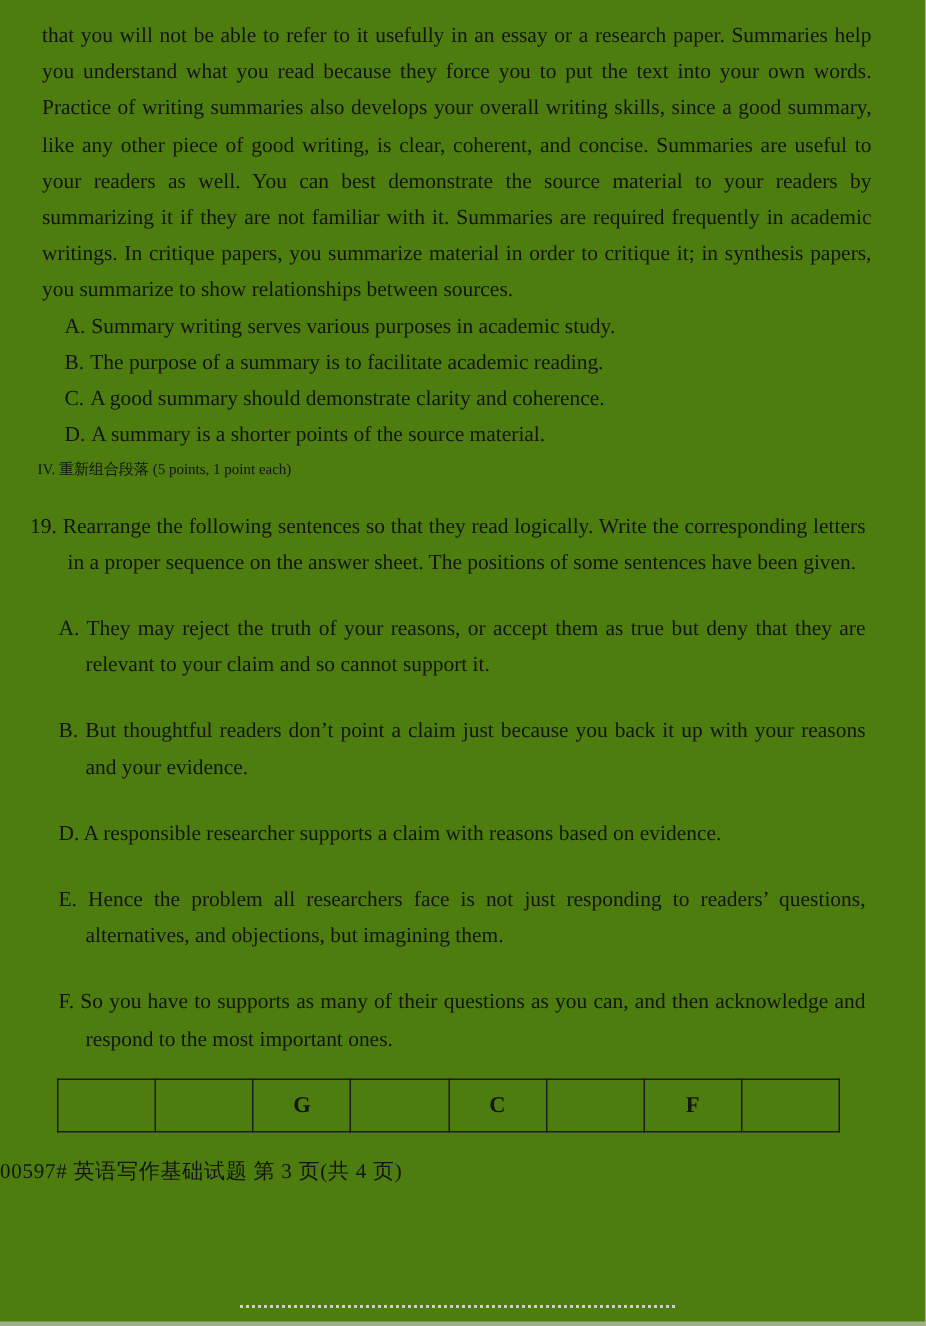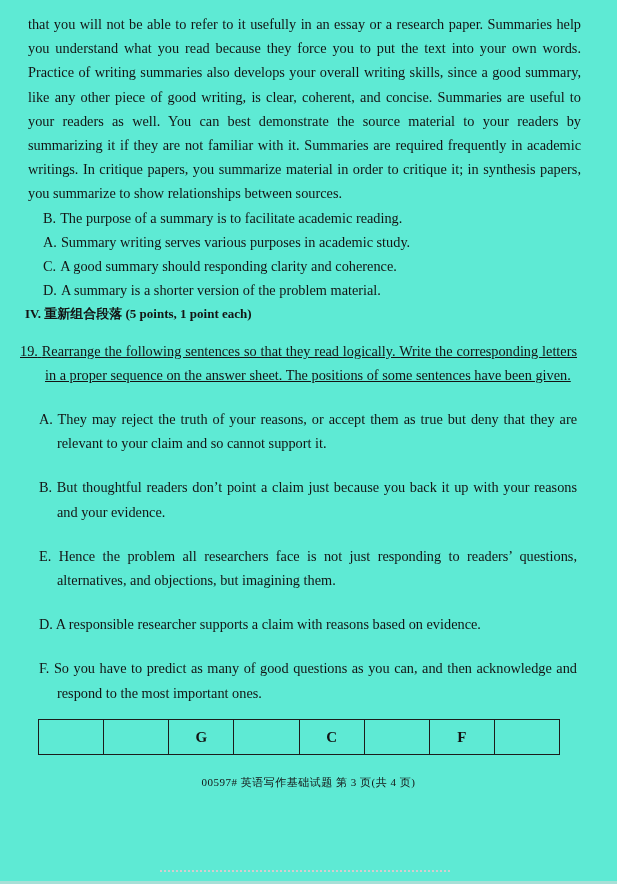--- a/index.html
+++ b/index.html
@@ -1,45 +1,44 @@
 <!DOCTYPE html>
 <html><head>
 <meta charset="utf-8">
 <style>
   html, body { margin: 0; padding: 0; background: #e9e9e9; }
   .page {
     position: relative;
     width: 617px;
     height: 884px;
     margin: 0 auto;
-    background: #5eead4;
+    background: #4d7c0f;
     color: #141414;
     font-family: "Liberation Serif", "DejaVu Serif", serif;
     font-size: 14.3px;
     line-height: 24.2px;
     overflow: hidden;
     box-sizing: border-box;
     padding-top: 12px;
   }
   .para {
     margin: 0 36px 0 28px;
     text-align: justify;
   }
   .options { margin-left: 43px; margin-right: 30px; }
   .option .letter { margin-right: 4px; }
   .section-heading {
     margin: 0 0 0 25px;
-    font-weight: bold;
-    font-size: 13px;
+    font-weight: normal;
+    font-size: 10px;
     line-height: 24.2px;
   }
   .q19 { margin-top: 12px; }
   .hang {
     text-align: justify;
-    text-decoration: underline;
   }
   .q19-head {
     margin-left: 20px;
     margin-right: 40px;
     padding-left: 25px;
     text-indent: -25px;
   }
   .items {
     margin-top: 13px;
     margin-left: 39px;
@@ -61,22 +60,21 @@
     border: 1.4px solid #1c1c1c;
     height: 34px;
     text-align: center;
     vertical-align: middle;
     font-weight: bold;
     font-size: 15px;
     padding: 0;
   }
   .footer {
     margin-top: 15px;
-    text-align: center;
-    font-size: 11px;
+    font-size: 14px;
     letter-spacing: 0.5px;
   }
   .artifact-dots {
     position: absolute;
     left: 160px;
     bottom: 12px;
     width: 290px;
     border-bottom: 2px dotted #cfcfcf;
     height: 0;
   }
@@ -91,41 +89,41 @@
   }
 </style>
 </head>
 <body>
 
 <div class="page">
 
   <p class="para">that you will not be able to refer to it usefully in an essay or a research paper. Summaries help you understand what you read because they force you to put the text into your own words. Practice of writing summaries also develops your overall writing skills, since a good summary, like any other piece of good writing, is clear, coherent, and concise. Summaries are useful to your readers as well. You can best demonstrate the source material to your readers by summarizing it if they are not familiar with it. Summaries are required frequently in academic writings. In critique papers, you summarize material in order to critique it; in synthesis papers, you summarize to show relationships between sources.</p>
 
   <div class="options">
+    <div class="option"><span class="letter">A.</span><span>Summary writing serves various purposes in academic study.</span></div>
     <div class="option"><span class="letter">B.</span><span>The purpose of a summary is to facilitate academic reading.</span></div>
-    <div class="option"><span class="letter">A.</span><span>Summary writing serves various purposes in academic study.</span></div>
-    <div class="option"><span class="letter">C.</span><span>A good summary should responding clarity and coherence.</span></div>
-    <div class="option"><span class="letter">D.</span><span>A summary is a shorter version of the problem material.</span></div>
+    <div class="option"><span class="letter">C.</span><span>A good summary should demonstrate clarity and coherence.</span></div>
+    <div class="option"><span class="letter">D.</span><span>A summary is a shorter points of the source material.</span></div>
   </div>
 
   <div class="section-heading">
     <span>IV.</span>
     <span>重新组合段落</span>
     <span>(5 points, 1 point each)</span>
   </div>
 
   <div class="q19">
     <div class="hang q19-head"><span class="letter">19.</span> <span>Rearrange the following sentences so that they read logically.  Write the corresponding letters in a proper sequence on the answer sheet. The positions of some sentences have been given.</span></div>
 
     <div class="items">
       <div class="item"><span class="letter">A.</span> <span>They may reject the truth of your reasons, or accept them as true but deny that they are relevant to your claim and so cannot support it.</span></div>
       <div class="item"><span class="letter">B.</span> <span>But thoughtful readers don’t point a claim just because you back it up with your reasons and your evidence.</span></div>
+      <div class="item"><span class="letter">D.</span> <span>A responsible researcher supports a claim with reasons based on evidence.</span></div>
       <div class="item"><span class="letter">E.</span> <span>Hence the problem all researchers face is not just responding to readers’ questions, alternatives, and objections, but imagining them.</span></div>
-      <div class="item"><span class="letter">D.</span> <span>A responsible researcher supports a claim with reasons based on evidence.</span></div>
-      <div class="item"><span class="letter">F.</span> <span>So you have to predict as many of good questions as you can, and then acknowledge and respond to the most important ones.</span></div>
+      <div class="item"><span class="letter">F.</span> <span>So you have to supports as many of their questions as you can, and then acknowledge and respond to the most important ones.</span></div>
     </div>
   </div>
 
   <table class="answer-table">
     <tbody>
         <tr>
       <td></td>
       <td></td>
       <td>G</td>
       <td></td>

